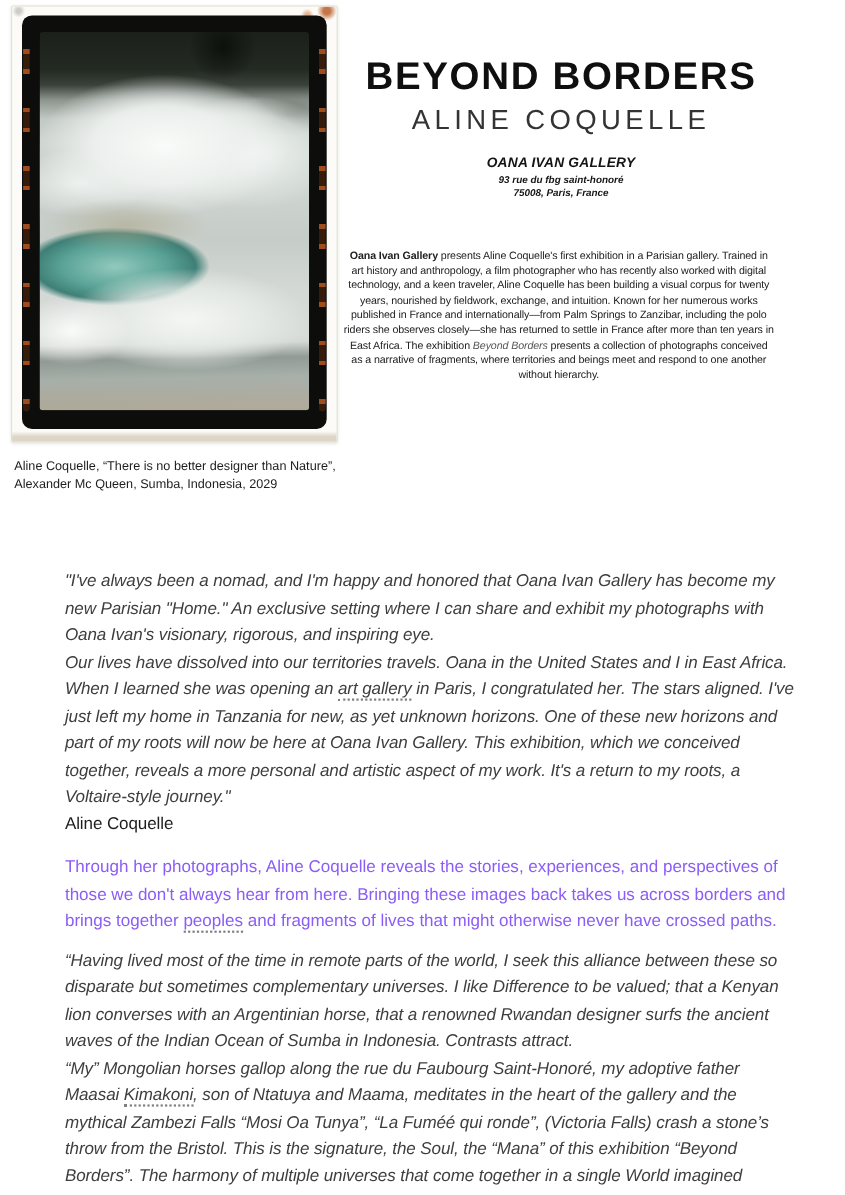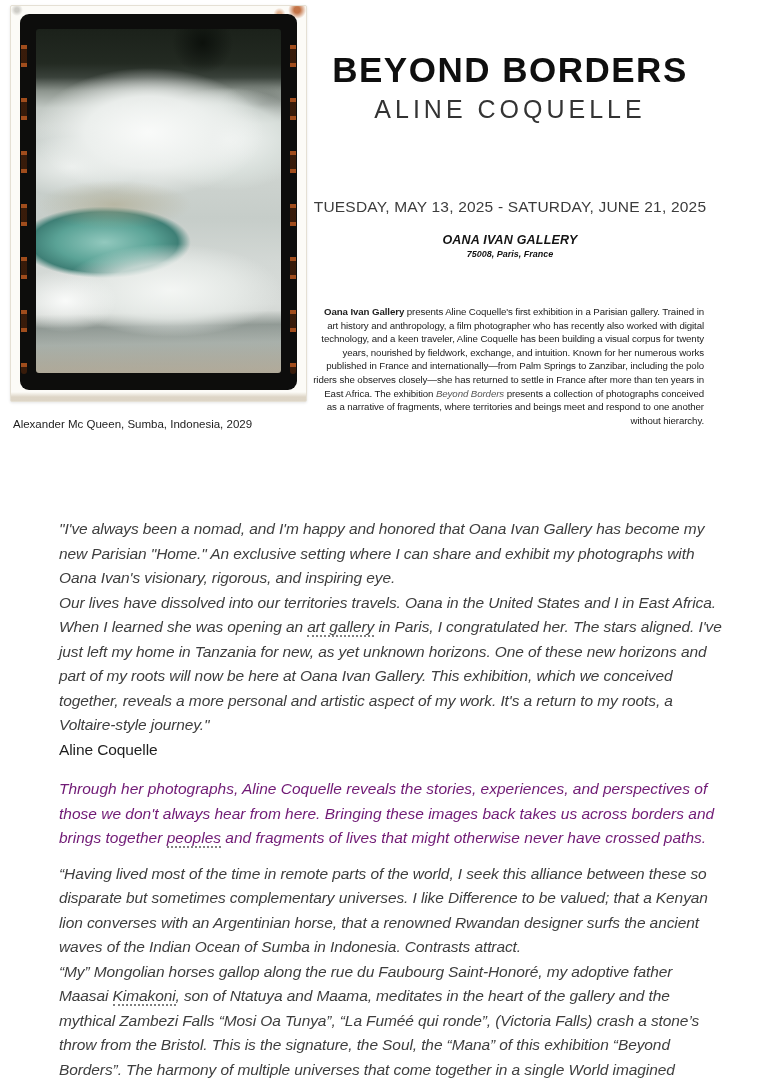--- a/index.html
+++ b/index.html
@@ -55,54 +55,55 @@
 
   
   .right-col { position: absolute; left: 312px; top: 0; width: 396px; text-align: center; }
   .title { margin-top: 50px; font-size: 35px; font-weight: bold; letter-spacing: 1.5px; color: #0f0f0f; }
   .subtitle { margin-top: 5px; font-size: 25px; font-weight: normal; letter-spacing: 4px; color: #333; }
   .dates { margin-top: 74px; font-size: 15.5px; color: #3c3c3c; letter-spacing: .2px; white-space: nowrap; }
   .gallery-block { margin-top: 17px; font-style: italic; font-weight: bold; color: #141414; }
   .gallery-name { font-size: 12.5px; letter-spacing: .2px; }
   .gallery-addr { font-size: 9px; margin-top: 3px; }
   .gallery-city { font-size: 9px; margin-top: 2px; }
-  .intro { margin-top: 46px; text-align: right; font-size: 9.7px; letter-spacing: -0.1px; line-height: 13.6px; color: #212121; width: 392px; }
+  .intro { margin-top: 46px; text-align: center; font-size: 9.7px; letter-spacing: -0.1px; line-height: 13.6px; color: #212121; width: 392px; }
   .intro .lead { font-weight: bold; }
   .intro .ital { font-style: italic; color: #555; }
 
   
   .main { padding: 12px 46px 0 59px; }
   .quote { font-style: italic; font-size: 15.5px; line-height: 24.5px; color: #3e3e3e; letter-spacing: -0.1px; }
   .quote p { margin: 0; }
   .sig { font-style: normal; color: #1e1e1e; }
-  .plain { font-size: 15.5px; line-height: 24.5px; color: #701a75; margin: 15px 0 11px 0; font-style: italic; }
+  .plain { font-size: 15.5px; line-height: 24.5px; color: #8b5cf6; margin: 15px 0 11px 0; }
   .dotted { border-bottom: 2px dotted #7f7f7f; }
 </style>
 </head>
 <body>
 
 <div class="top">
 
   <div class="photo-area">
     <div class="mat">
       <div class="film">
         <div class="photo"></div>
       </div>
     </div>
     <div class="caption">
+      <div>Aline Coquelle, “There is no better designer than Nature”,</div>
       <div>Alexander Mc Queen, Sumba, Indonesia, 2029</div>
     </div>
   </div>
 
   <div class="right-col">
     <div class="title">BEYOND BORDERS</div>
     <div class="subtitle">ALINE COQUELLE</div>
-    <div class="dates">TUESDAY, MAY 13, 2025 - SATURDAY, JUNE 21, 2025</div>
     <div class="gallery-block">
       <div class="gallery-name">OANA IVAN GALLERY</div>
+      <div class="gallery-addr">93 rue du fbg saint-honoré</div>
       <div class="gallery-city">75008, Paris,  France</div>
     </div>
     <div class="intro">
       <span class="lead">Oana Ivan Gallery</span><span> presents Aline Coquelle's first exhibition in a Parisian gallery. Trained in art history and anthropology, a film photographer who has recently also worked with digital technology, and a keen traveler, Aline Coquelle has been building a visual corpus for twenty years, nourished by fieldwork, exchange, and intuition. Known for her numerous works published in France and internationally—from Palm Springs to Zanzibar, including the polo riders she observes closely—she has returned to settle in France after more than ten years in East Africa. The exhibition </span><span class="ital">Beyond Borders</span><span> presents a collection of photographs conceived as a narrative of fragments, where territories and beings meet and respond to one another without hierarchy.</span>
     </div>
   </div>
 
 </div>
 
 <div class="main">

